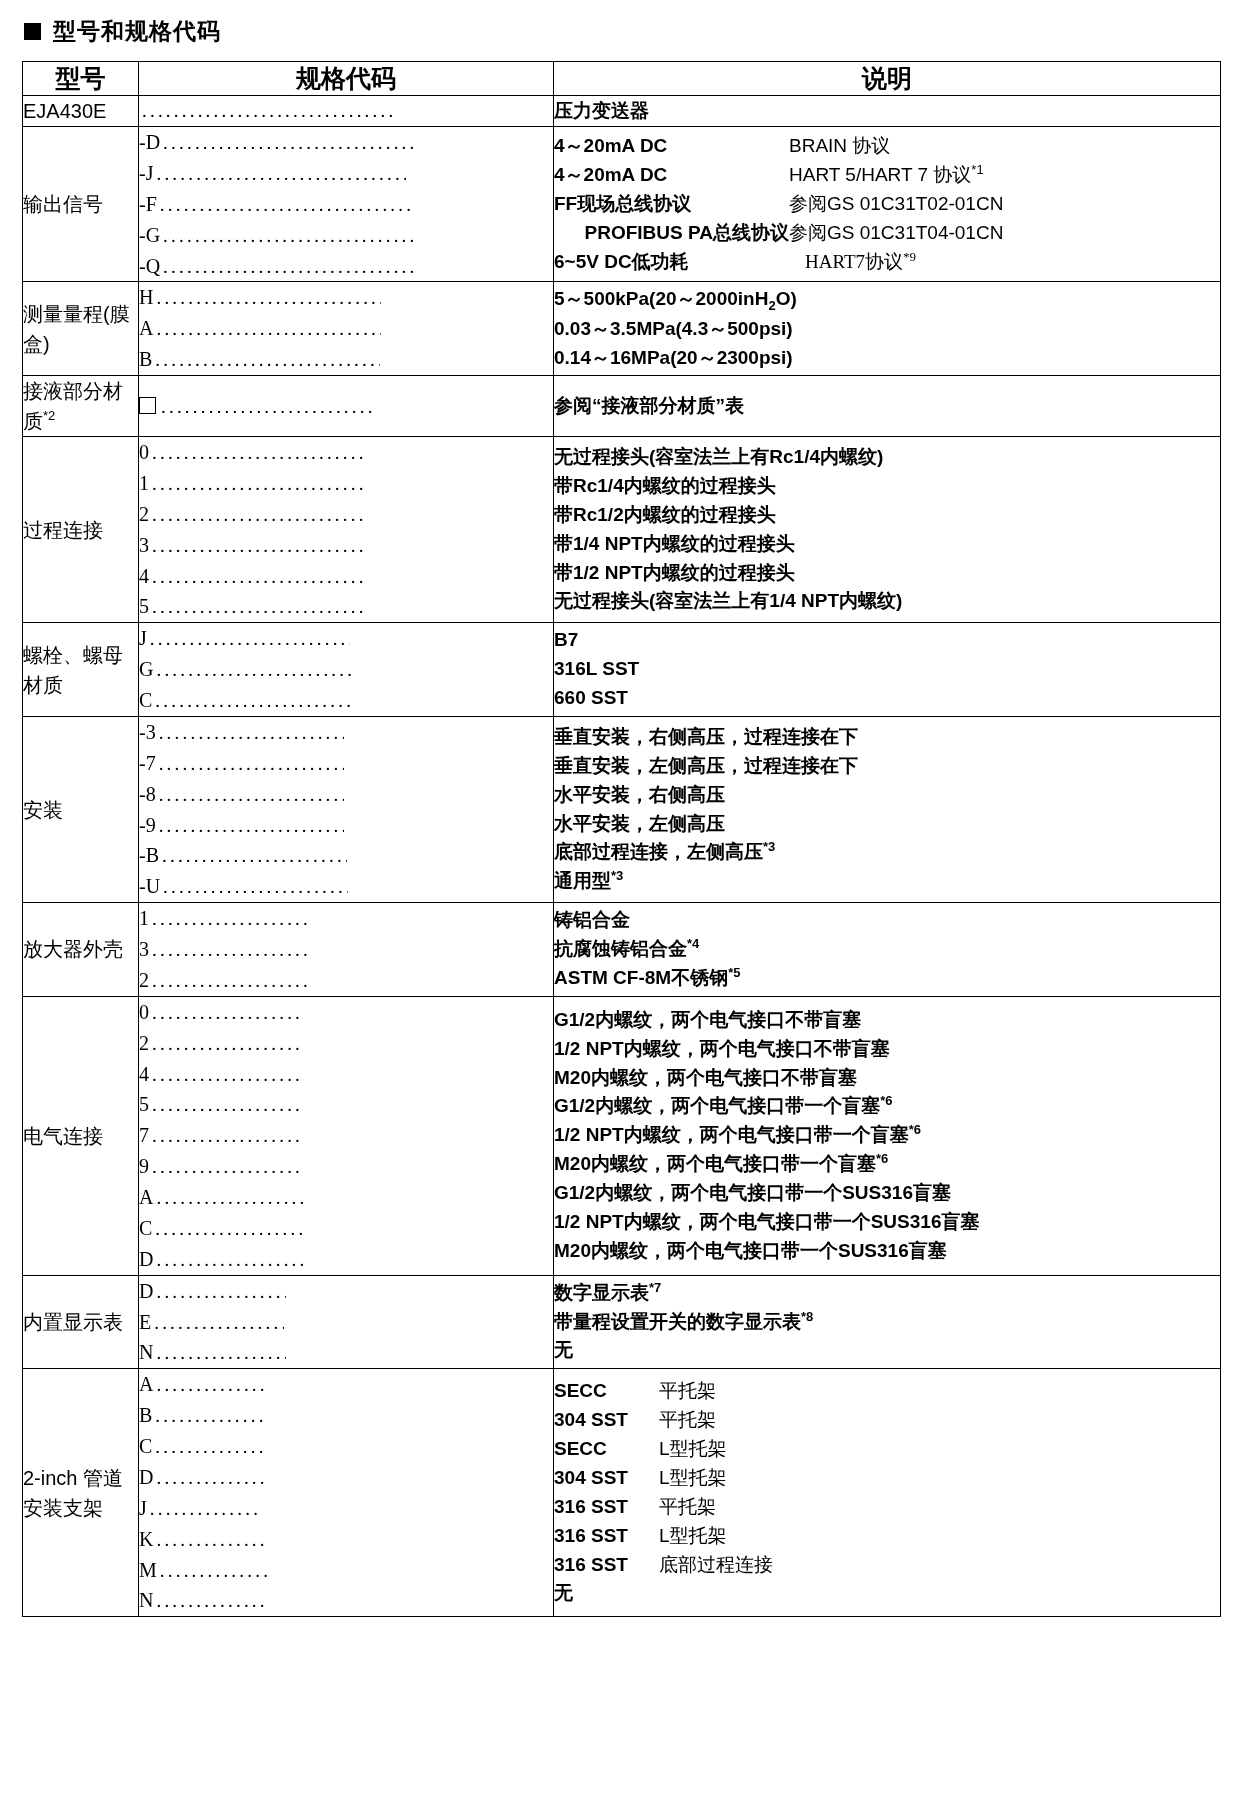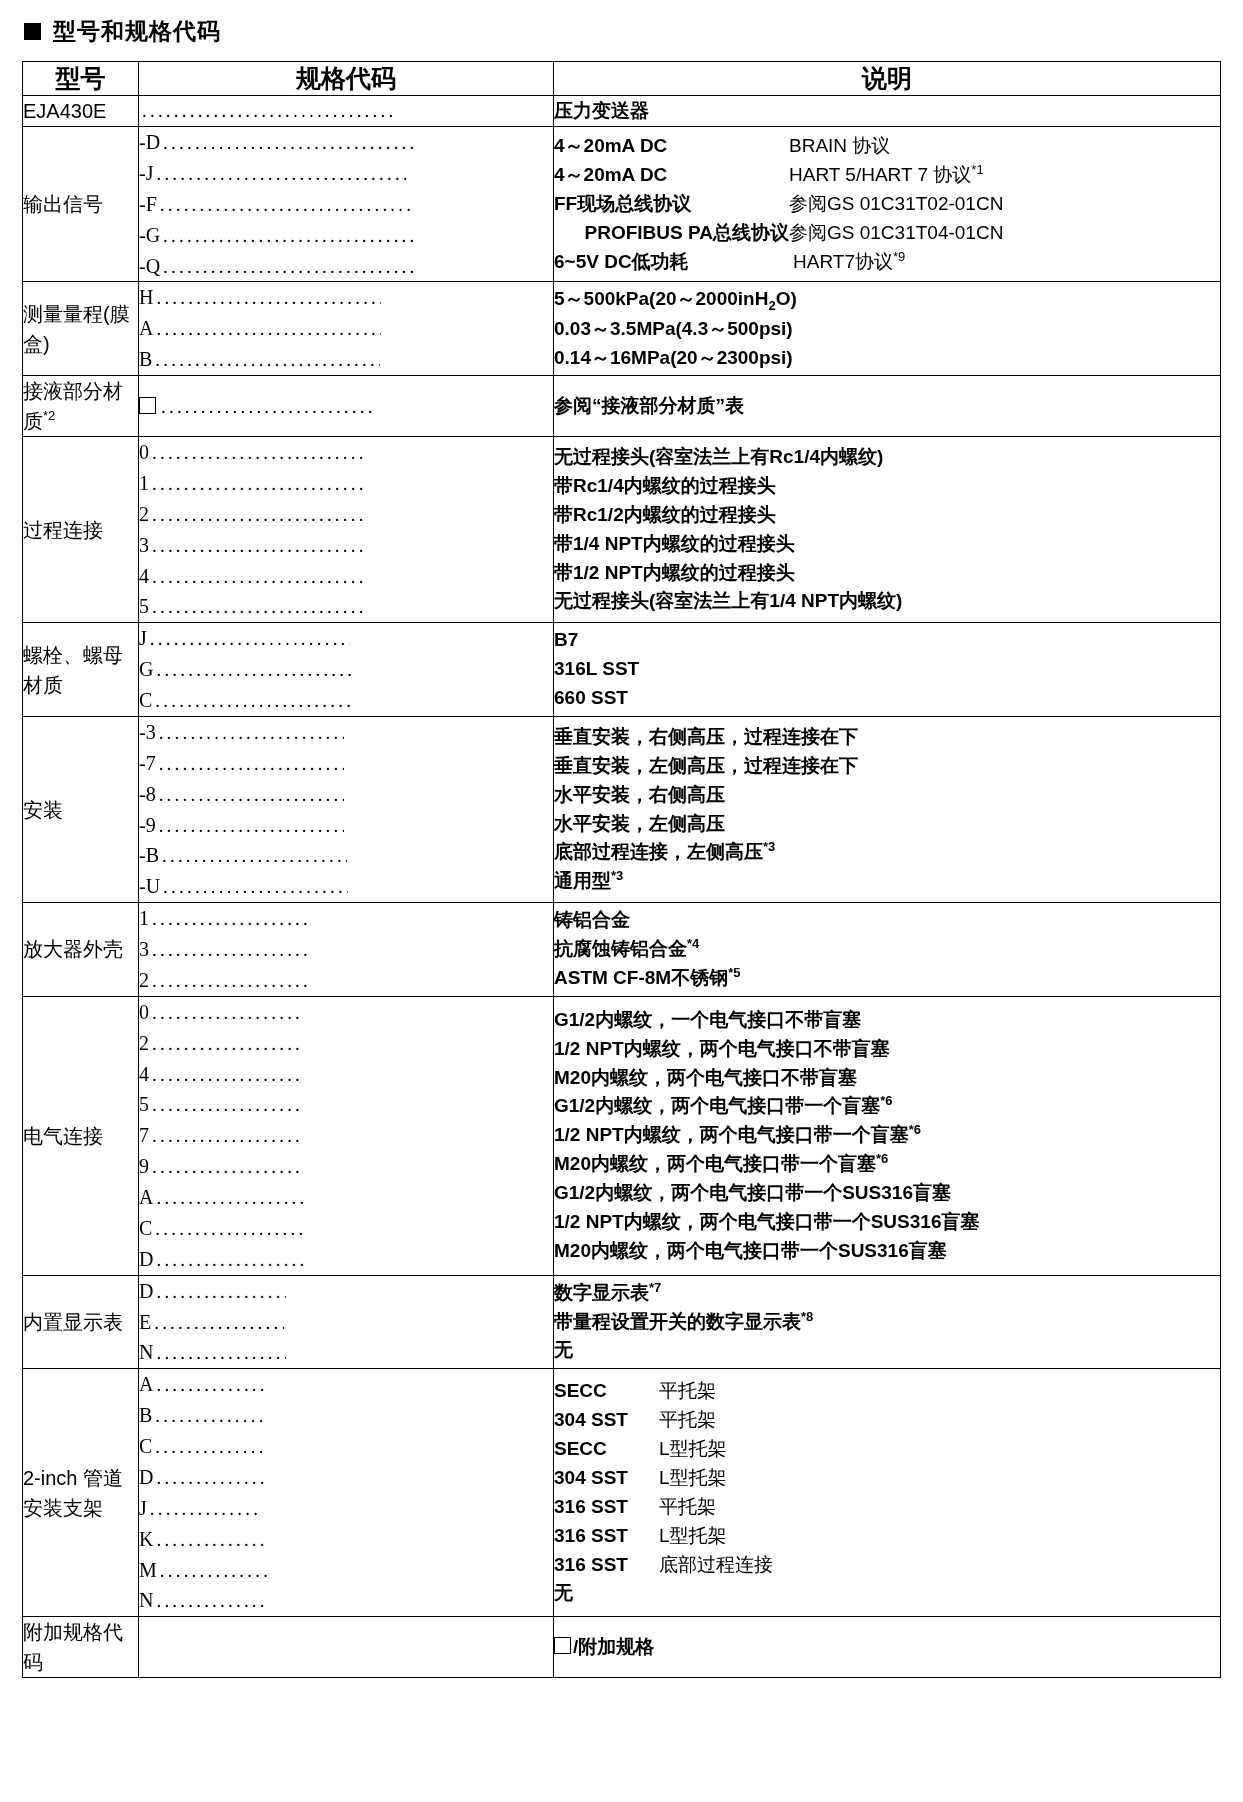--- a/index.html
+++ b/index.html
@@ -202,21 +202,21 @@
             <div class="desc-row">
               <span class="d1" style="width: 235px;">FF现场总线协议</span>
               <span class="d2" style="margin-left: 0px;">参阅GS 01C31T02-01CN</span>
             </div>
             <div class="desc-row">
               <span class="d1" style="width: 235px; text-align: right;">PROFIBUS PA总线协议</span>
               <span class="d2" style="margin-left: 0px;">参阅GS 01C31T04-01CN</span>
             </div>
             <div class="desc-row">
               <span class="d1" style="width: 235px;">6~5V DC低功耗</span>
-              <span class="d2" style="margin-left: 4px;">HART7协议<sup>*9</sup></span>
+              <span class="d2" style="margin-left: 16px; font-family: Liberation Serif, serif;">HART7协议<sup>*9</sup></span>
             </div>
           </td>
         </tr>
         <tr>
           <td class="namecell">测量量程(膜盒)</td>
           <td class="codecell indent-2">
             <div class="code-row">
               <span class="lbl">H</span>
               <span class="dots" style="width: 225px;">..........................................................................................</span>
             </div>
@@ -444,21 +444,21 @@
               <span class="lbl">C</span>
               <span class="dots" style="width: 150px;">..........................................................................................</span>
             </div>
             <div class="code-row">
               <span class="lbl">D</span>
               <span class="dots" style="width: 150px;">..........................................................................................</span>
             </div>
           </td>
           <td class="desccell">
             <div class="desc-row">
-              <span class="d1">G1/2内螺纹，一个电气接口不带盲塞</span>
+              <span class="d1">G1/2内螺纹，两个电气接口不带盲塞</span>
             </div>
             <div class="desc-row">
               <span class="d1">1/2 NPT内螺纹，两个电气接口不带盲塞</span>
             </div>
             <div class="desc-row">
               <span class="d1">M20内螺纹，两个电气接口不带盲塞</span>
             </div>
             <div class="desc-row">
               <span class="d1">G1/2内螺纹，两个电气接口带一个盲塞<sup>*6</sup></span>
             </div>
@@ -567,28 +567,19 @@
             <div class="desc-row">
               <span class="d1" style="width: 105px;">316 SST</span>
               <span class="d2" style="margin-left: 0px;">L型托架</span>
             </div>
             <div class="desc-row">
               <span class="d1" style="width: 105px;">316 SST</span>
               <span class="d2" style="margin-left: 0px;">底部过程连接</span>
             </div>
             <div class="desc-row">
               <span class="d1" style="width: 105px;">无</span>
-            </div>
-          </td>
-        </tr>
-        <tr>
-          <td class="namecell">附加规格代码</td>
-          <td class="codecell indent-0">&nbsp;</td>
-          <td class="desccell">
-            <div class="desc-row">
-              <span class="d1"><span class="sqbox"></span>/附加规格</span>
             </div>
           </td>
         </tr>
       </tbody>
   </table>
 
 </div>
 
 </body></html>

